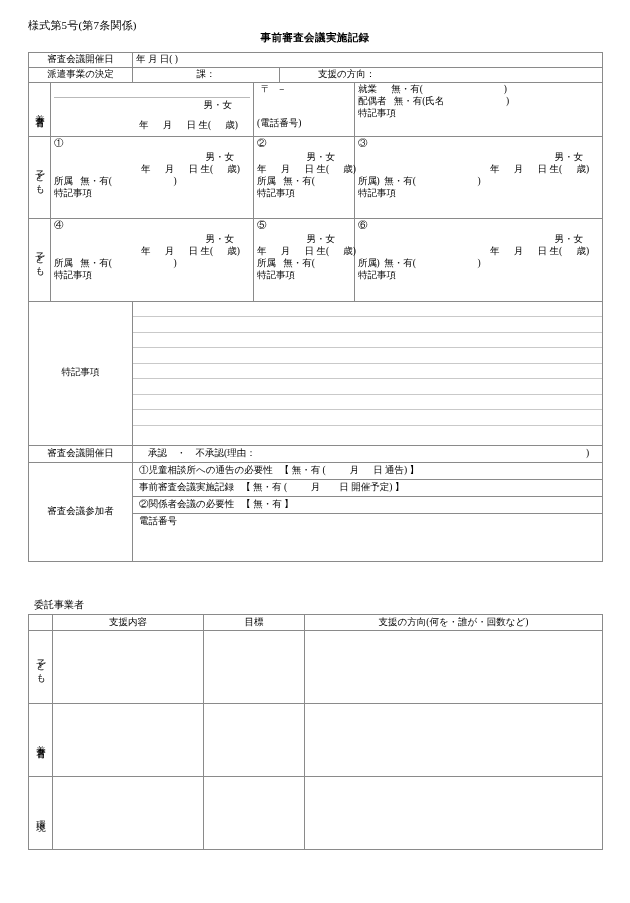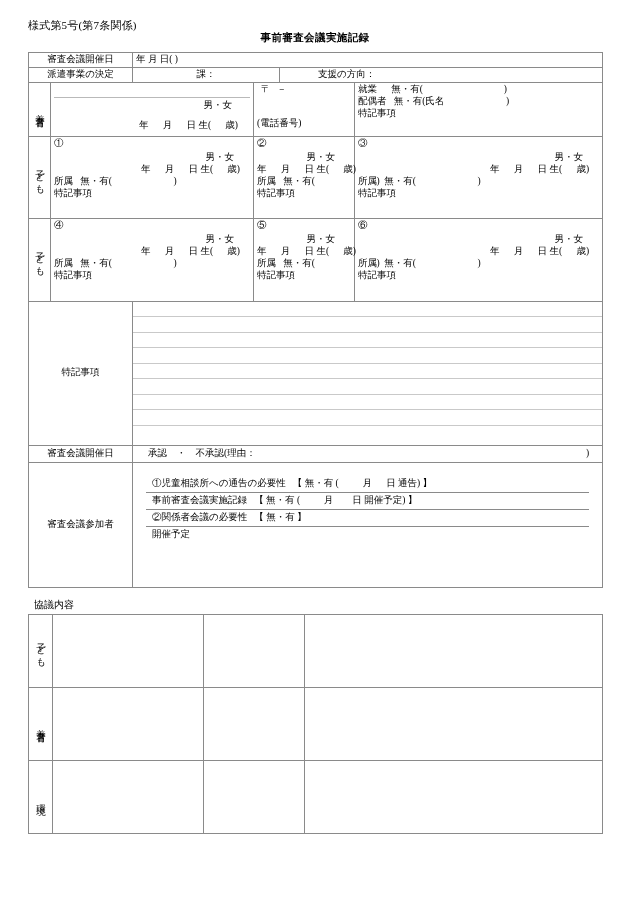--- a/index.html
+++ b/index.html
@@ -137,21 +137,21 @@
   }
   .ruled .rule-row:last-child { border-bottom: none; }
 
   .policy-row {
     border-bottom: 1px solid #8a8a8a;
     padding: 2px 4px 2px 6px;
     box-sizing: border-box;
     white-space: pre;
   }
   .policy-row:last-child { border-bottom: none; }
-  .policy-cell { padding: 13px !important; }
+  .policy-cell { padding: 0 !important; }
 
   .decision-line {
     white-space: pre;
     padding-left: 12px;
   }
   .decision-paren {
     float: right;
     padding-right: 10px;
   }
 
@@ -309,36 +309,42 @@
         <span class="decision-line">承認    ・    不承認(理由：</span>
       </td>
     </tr>
 
     <tr>
       <td class="lbl-center" colspan="2" style="height:99px">審査会議参加者</td>
       <td class="policy-cell" colspan="5">
         <div class="policy-row" style="height:17px">①児童相談所への通告の必要性   【 無・有 (          月      日 通告) 】</div>
         <div class="policy-row" style="height:17px">事前審査会議実施記録   【 無・有 (          月        日 開催予定) 】</div>
         <div class="policy-row" style="height:17px">②関係者会議の必要性   【 無・有 】</div>
-        <div class="policy-row" style="height:47px">開催予定</div>
+        <div class="policy-row" style="height:47px">電話番号</div>
       </td>
     </tr>
   </tbody>
     </table>
 
-  <div id="plan-caption">協議内容</div>
+  <div id="plan-caption">委託事業者</div>
 
   <table class="grid" id="plan-table">
     <colgroup>
       <col style="width:24px">
       <col style="width:151px">
       <col style="width:101px">
       <col style="width:298px">
     </colgroup>
     <tbody>
+        <tr>
+      <td class="plan-head"></td>
+      <td class="plan-head">支援内容</td>
+      <td class="plan-head">目標</td>
+      <td class="plan-head">支援の方向(何を・誰が・回数など)</td>
+    </tr>
     <tr>
       <td class="vlabel" style="height:73px">
         <span>子ども</span>
       </td>
       <td></td>
       <td></td>
       <td></td>
     </tr>
     <tr>
       <td class="vlabel" style="height:73px">

